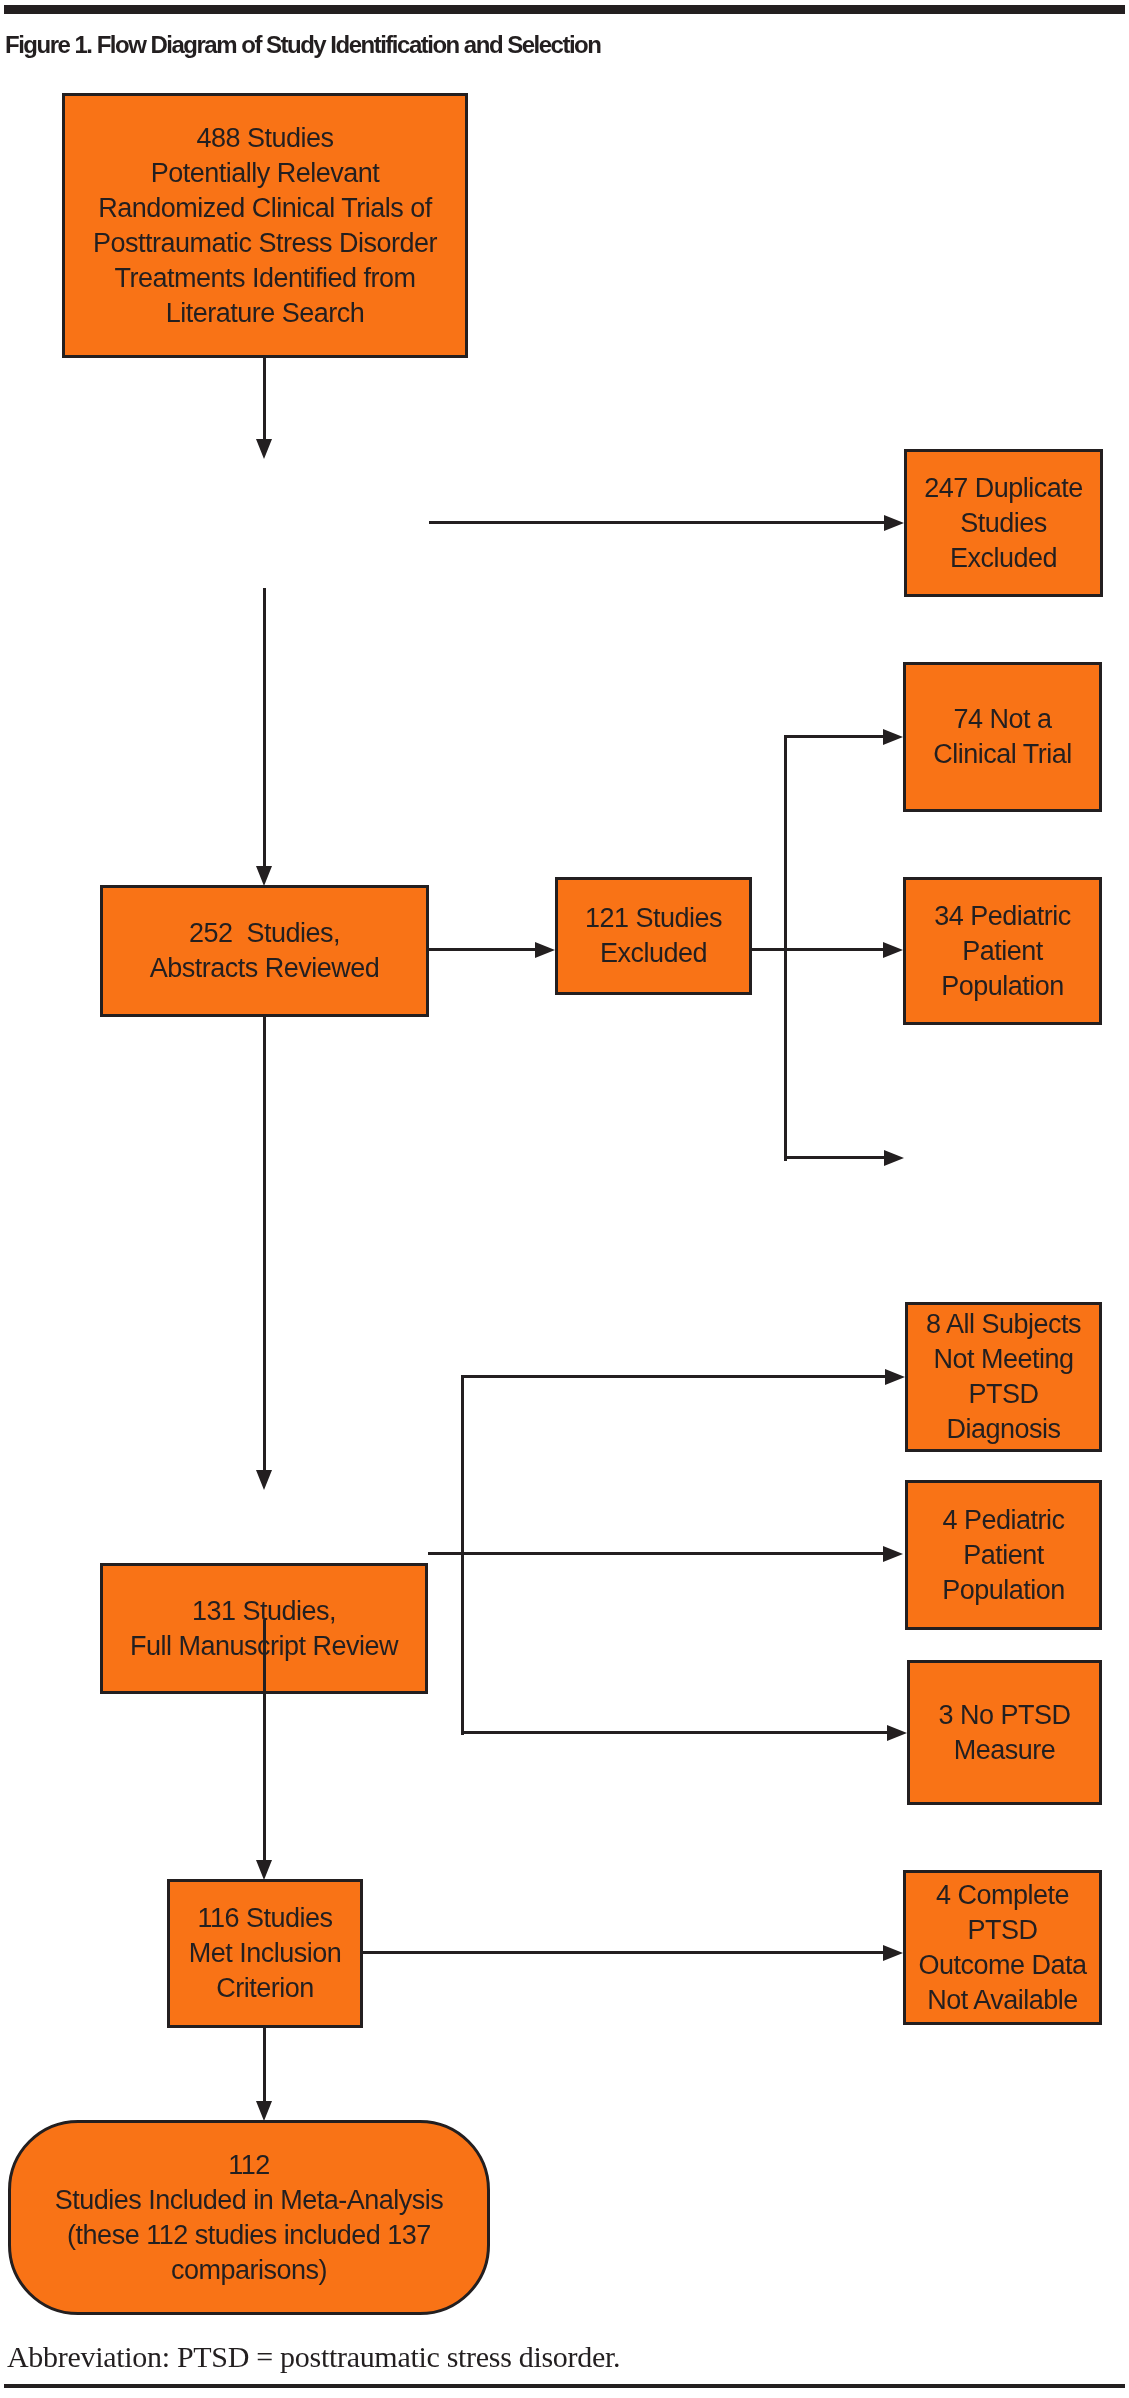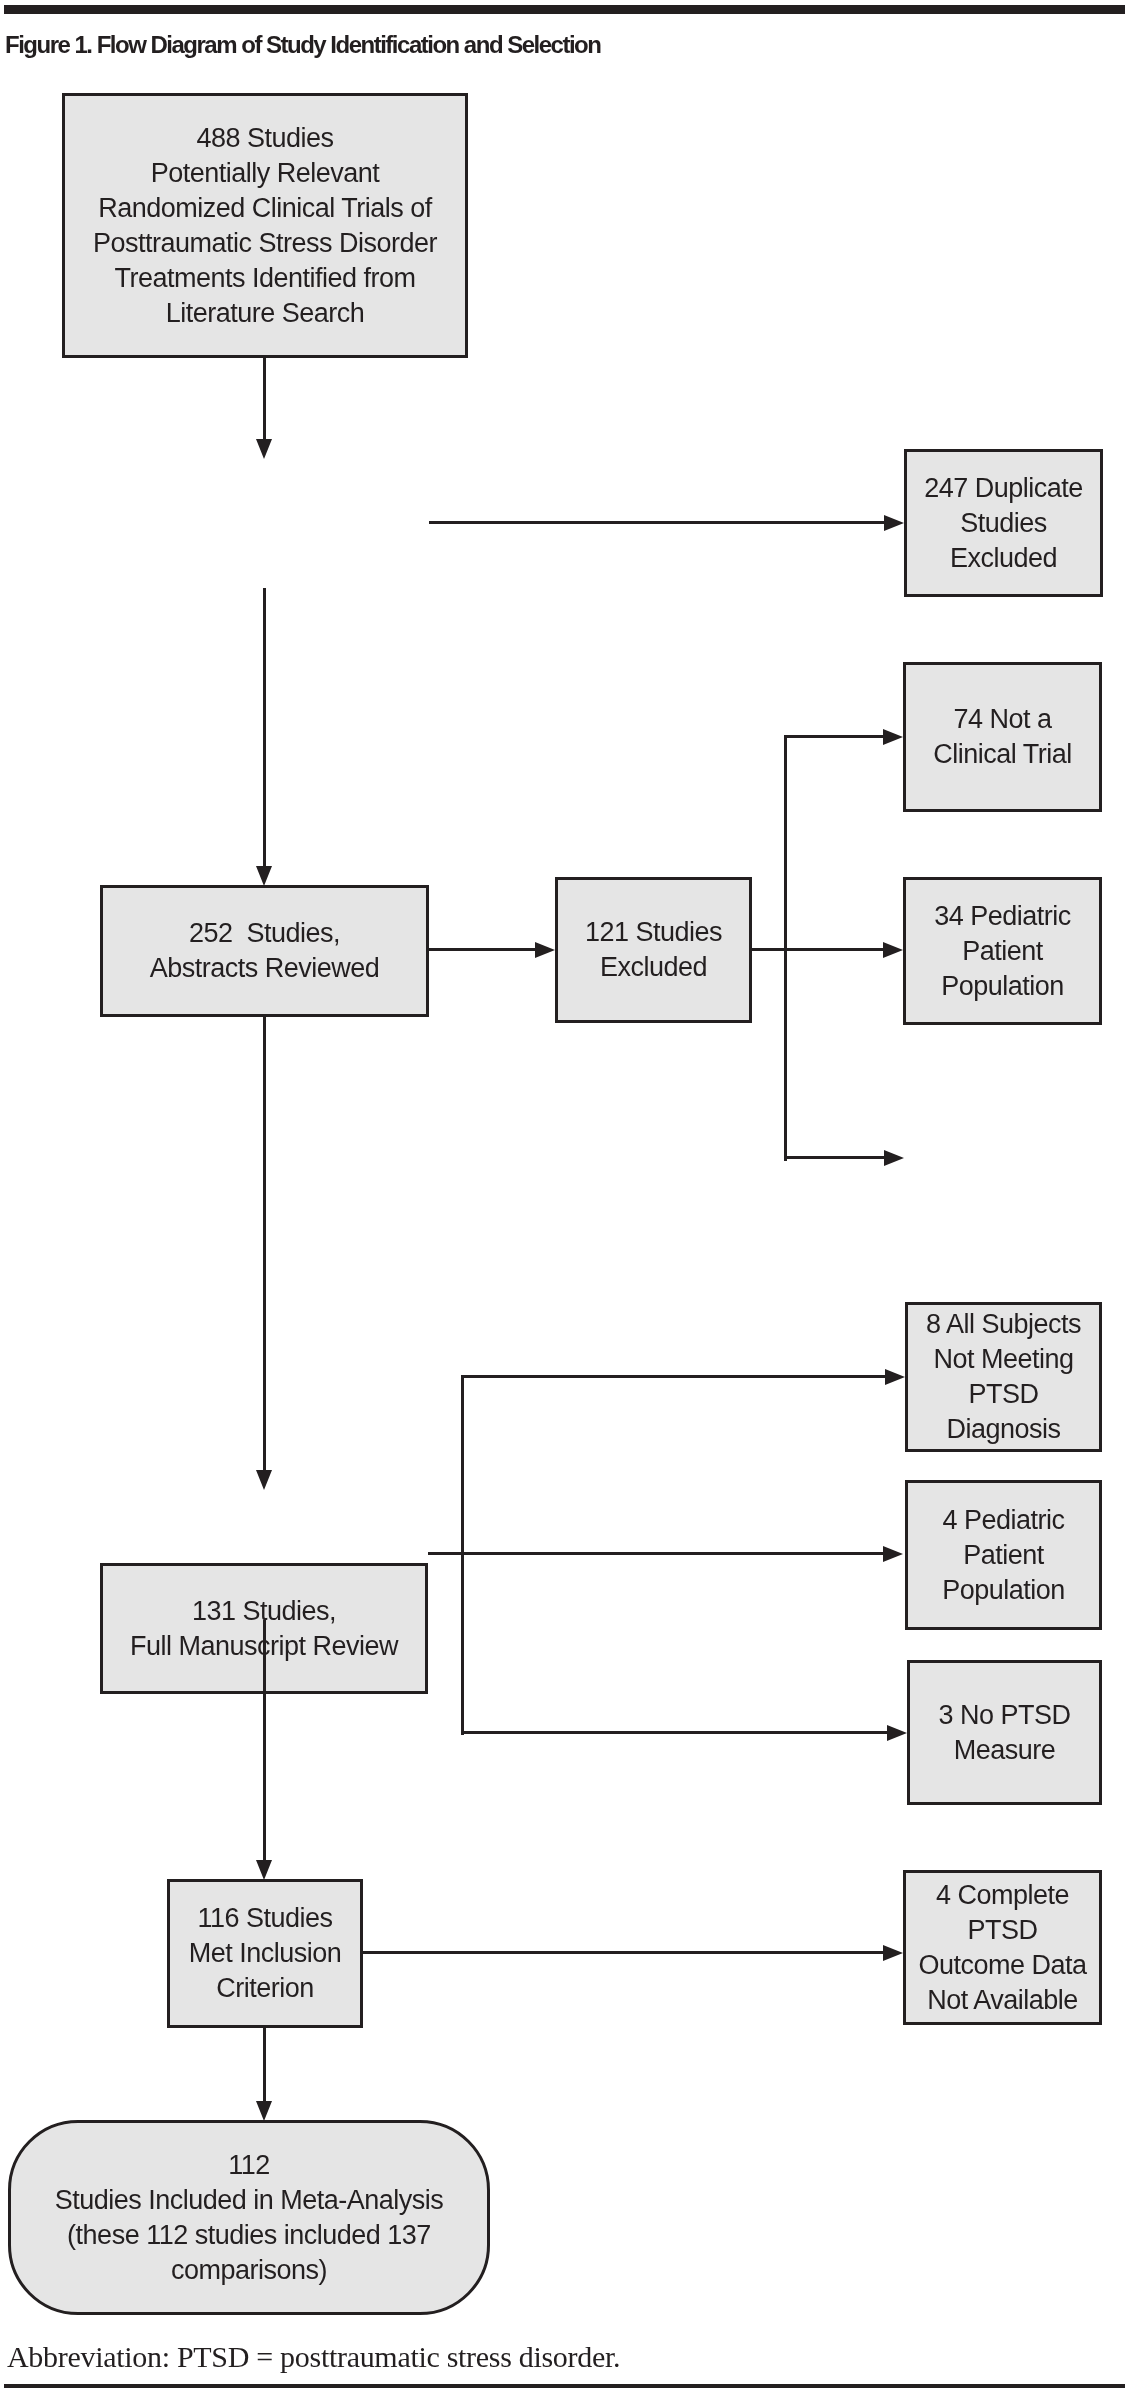--- a/index.html
+++ b/index.html
@@ -20,21 +20,21 @@
     font-size: 24px;
     font-weight: bold;
     letter-spacing: -1.5px;
     line-height: 38px;
     white-space: pre;
   }
   .box {
     position: absolute;
     box-sizing: border-box;
     border: 3px solid var(--ink);
-    background: #e5e5e5;
+    background: #f97316;
     display: flex;
     align-items: center;
     justify-content: center;
   }
   .box.rounded { border-radius: 70px; }
   .label {
     font-size: 27px;
     line-height: 35px;
     letter-spacing: -0.5px;
     text-align: center;
@@ -88,21 +88,21 @@
     <div class="label">247 Duplicate
 Studies
 Excluded</div>
   </div>
 
   <div class="box" style="left:100px; top:885px; width:329px; height:132px;">
     <div class="label">252  Studies,
 Abstracts Reviewed</div>
   </div>
 
-  <div class="box" style="left:555px; top:877px; width:197px; height:146px;">
+  <div class="box" style="left:555px; top:877px; width:197px; height:118px;">
     <div class="label">121 Studies
 Excluded</div>
   </div>
 
   <div class="box" style="left:903px; top:662px; width:199px; height:150px;">
     <div class="label">74 Not a
 Clinical Trial</div>
   </div>
 
   <div class="box" style="left:903px; top:877px; width:199px; height:148px;">

